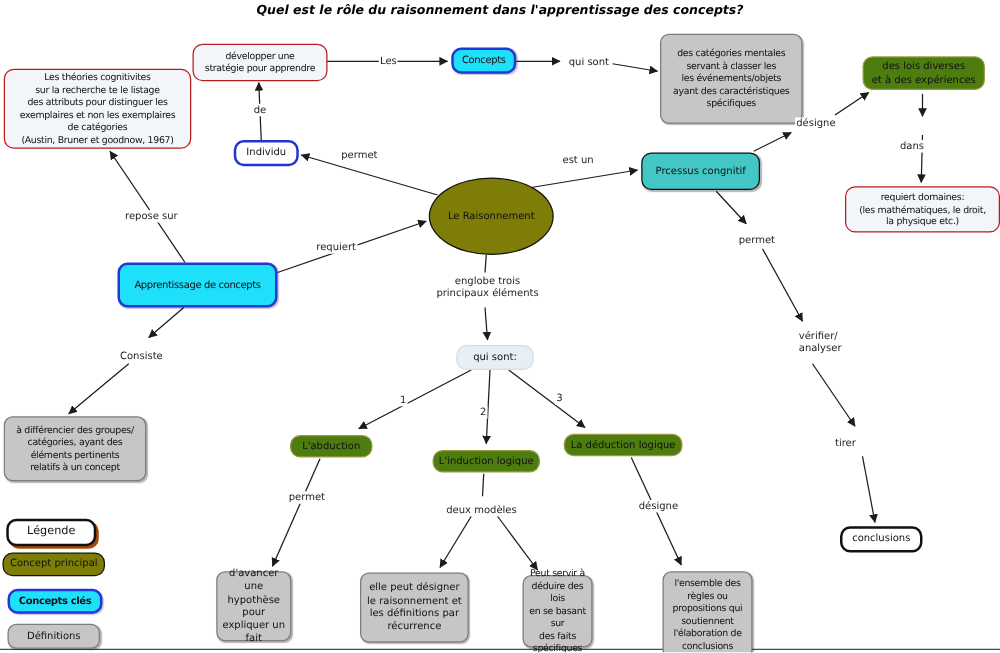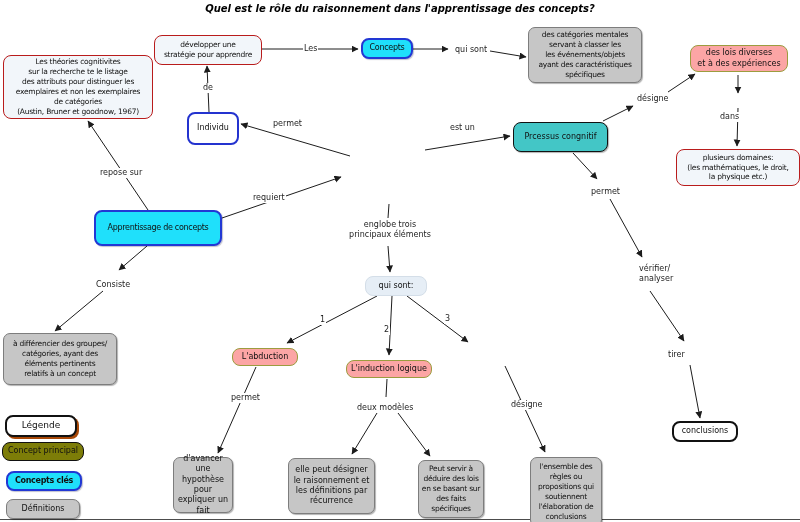--- a/index.html
+++ b/index.html
@@ -11,21 +11,21 @@
   .node{position:absolute;box-sizing:border-box;display:flex;align-items:center;justify-content:center;
         text-align:center;border-radius:8px;font-size:8px;line-height:1.3;color:#111;
         white-space:pre-line;padding:1px 2px;}
   .node.small{font-size:7.5px;letter-spacing:-0.25px;line-height:1.32;}
   .node.bold{font-weight:normal;}
   .t-light{background:var(--light);border:1px solid #b91c1c;}
   .t-key{background:var(--cyan);border:2px solid var(--blue-border);font-weight:bold;letter-spacing:-0.3px;
          box-shadow:1px 1px 1px rgba(0,0,60,.25);}
   .t-def{background:var(--gray);border:1px solid var(--gray-border);border-radius:7px;
          box-shadow:1px 1px 1px rgba(0,0,0,.3);}
-  .t-olight{background:#fca5a5;border:1.5px solid var(--olive-border);}
+  .t-olight{background:#4d7c0f;border:1.5px solid var(--olive-border);}
   .t-process{background:var(--teal);border:1.5px solid #111;font-weight:bold;box-shadow:1px 1px 1px rgba(0,0,0,.3);}
   .t-main{background:var(--olive);border:1.5px solid #111;border-radius:50%;font-weight:bold;}
   .t-main-sm{background:var(--olive);border:1px solid #111;}
   .t-blue-outline{background:#fff;border:2px solid #2433cf;font-weight:bold;}
   .t-black-outline{background:#fff;border:2px solid #111;font-weight:bold;}
   .t-soft{background:var(--soft);border:1px solid #d4dee8;text-align:right;}
   .t-legend-box{background:#fff;border:2px solid #111;box-shadow:2px 2px 0 var(--legend-shadow);font-weight:bold;font-size:9px;}
   .elabel{position:absolute;background:#fff;font-size:8px;color:#1d1d1d;padding:0 1px;
           white-space:pre-line;line-height:1.3;}
   .elabel.center{text-align:center;}
@@ -68,55 +68,57 @@
       <line x1="387" y1="379" x2="386" y2="397" stroke="#1c1c1c" stroke-width="1"></line>
       <line x1="377" y1="413" x2="352" y2="454" stroke="#1c1c1c" stroke-width="1" marker-end="url(#arrowhead)"></line>
       <line x1="398" y1="413" x2="430" y2="456" stroke="#1c1c1c" stroke-width="1" marker-end="url(#arrowhead)"></line>
       <line x1="505" y1="366" x2="545" y2="452" stroke="#1c1c1c" stroke-width="1" marker-end="url(#arrowhead)"></line>
     </svg>
   <div class="title">Quel est le rôle du raisonnement dans l'apprentissage des concepts?</div>
   <div class="bottom-rule"></div>
 <div class="node t-light small" style="left: 154px; top: 35px; width: 108px; height: 30px;">développer une
 stratégie pour apprendre</div>
     <div class="node t-key bold" style="left: 361px; top: 38px; width: 52px; height: 21px;">Concepts</div>
-    <div class="node t-def small" style="left: 528px; top: 27px; width: 114px; height: 56px;">des catégories mentales
+    <div class="node t-def small" style="left: 528px; top: 27px; width: 114px; height: 72px;">des catégories mentales
 servant à classer les
 les événements/objets
 ayant des caractéristiques
 spécifiques</div>
     <div class="node t-olight" style="left: 690px; top: 45px; width: 98px; height: 27px;">des lois diverses
 et à des expériences</div>
     <div class="node t-light small" style="left: 3px; top: 55px; width: 150px; height: 64px;">Les théories cognitivites
 sur la recherche te le listage
 des attributs pour distinguer les
 exemplaires et non les exemplaires
 de catégories
 (Austin, Bruner et goodnow, 1967)</div>
-    <div class="node t-blue-outline bold" style="left: 187px; top: 112px; width: 52px; height: 33px;">Individu</div>
+    <div class="node t-blue-outline bold" style="left: 187px; top: 112px; width: 52px; height: 21px;">Individu</div>
     <div class="node t-process bold" style="left: 513px; top: 122px; width: 95px; height: 30px;">Prcessus congnitif</div>
-    <div class="node t-light small" style="left: 676px; top: 149px; width: 124px; height: 37px;">plusieurs domaines:
+    <div class="node t-light small" style="left: 676px; top: 149px; width: 124px; height: 37px;">requiert domaines:
 (les mathématiques, le droit,
 la physique etc.)</div>
+    <div class="node t-main bold" style="left: 343px; top: 142px; width: 100px; height: 62px;">Le Raisonnement</div>
     <div class="node t-def small" style="left: 3px; top: 333px; width: 114px; height: 52px;">à différencier des groupes/
 catégories, ayant des
 éléments pertinents
 relatifs à un concept</div>
     <div class="node t-key bold" style="left: 94px; top: 210px; width: 128px; height: 36px;">Apprentissage de concepts</div>
     <div class="node t-soft" style="left: 365px; top: 276px; width: 62px; height: 20px;">qui sont:</div>
     <div class="node t-olight" style="left: 232px; top: 348px; width: 66px; height: 18px;">L'abduction</div>
     <div class="node t-olight" style="left: 346px; top: 360px; width: 86px; height: 18px;">L'induction logique</div>
+    <div class="node t-olight" style="left: 451px; top: 347px; width: 95px; height: 18px;">La déduction logique</div>
     <div class="node t-def" style="left: 173px; top: 457px; width: 60px; height: 56px;">d'avancer une
 hypothèse pour
 expliquer un
 fait</div>
     <div class="node t-def" style="left: 288px; top: 458px; width: 87px; height: 56px;">elle peut désigner
 le raisonnement et
 les définitions par
 récurrence</div>
-    <div class="node t-def small" style="left: 418px; top: 460px; width: 66px; height: 58px;">Peut servir à
+    <div class="node t-def small" style="left: 418px; top: 460px; width: 56px; height: 58px;">Peut servir à
 déduire des lois
 en se basant sur
 des faits
 spécifiques</div>
     <div class="node t-def small" style="left: 530px; top: 457px; width: 72px; height: 70px;">l'ensemble des
 règles ou
 propositions qui
 soutiennent
 l'élaboration de
 conclusions</div>

